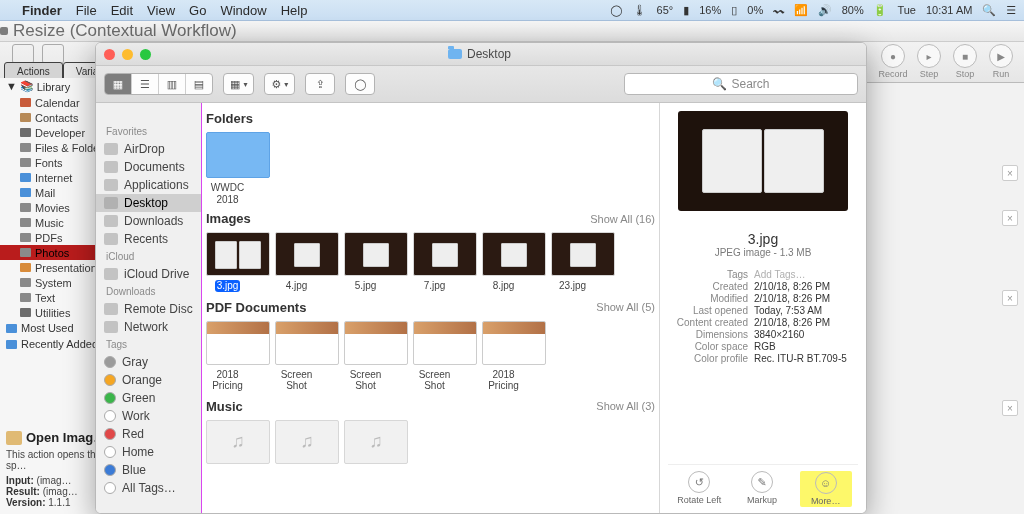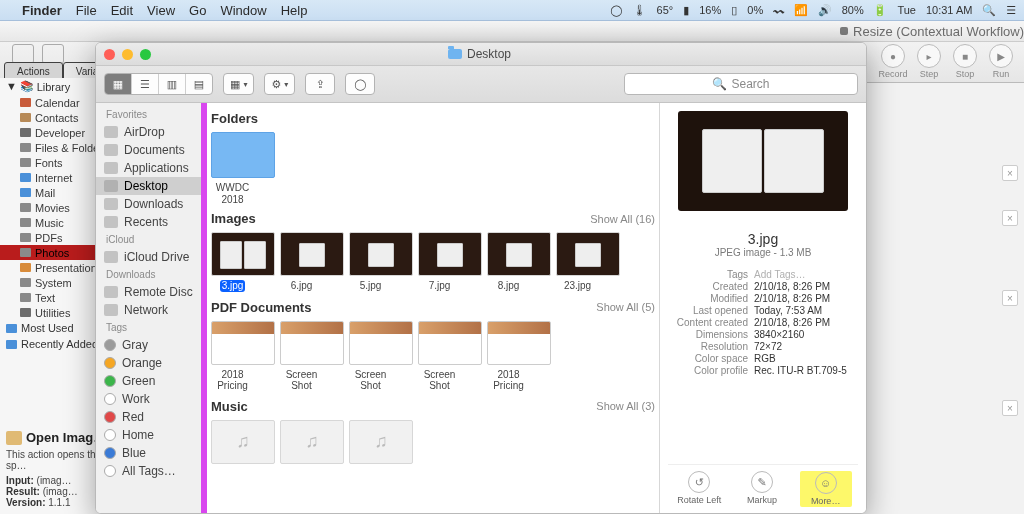--- a/index.html
+++ b/index.html
@@ -2,21 +2,21 @@
 <html><head>
 <meta charset="utf-8">
 <style>
 html,body{margin:0;padding:0;width:1024px;height:514px;background:#f2f2f2;font-family:-apple-system,"Helvetica Neue",Arial,sans-serif;font-size:11px;color:#333;overflow:hidden;-webkit-font-smoothing:antialiased}
 
 .menubar{height:20px;background:linear-gradient(#d7e8f6,#c9def2);display:flex;align-items:center;padding:0 8px;font-size:13px;color:#2b2b2b;border-bottom:1px solid #a6bfdb}
 .menubar .left{display:flex;gap:14px;align-items:center}
 .menubar .left span:first-child{font-weight:bold}
 .menubar .right{margin-left:auto;display:flex;gap:10px;align-items:center;font-size:11px;color:#333}
 
-.autotitle{height:20px;background:linear-gradient(#f6f6f6,#e8e8e8);display:flex;align-items:center;justify-content:flex-end;font-size:13px;color:#6b6b6b;border-bottom:1px solid #ccc}
+.autotitle{height:20px;background:linear-gradient(#f6f6f6,#e8e8e8);display:flex;align-items:center;justify-content:flex-start;font-size:17px;color:#6b6b6b;border-bottom:1px solid #ccc}
 .autotitle .dot{width:8px;height:8px;background:#7d7d7d;border-radius:2px;margin-right:5px}
 
 .autorow{height:38px;background:linear-gradient(#f2f2f2,#e6e6e6);display:flex;align-items:flex-start;padding:2px 8px 0;border-bottom:1px solid #bbb;position:relative}
 .libicon{width:30px;text-align:center;font-size:9px;color:#555}
 .libicon .box{width:20px;height:18px;border:1px solid #aaa;border-radius:3px;margin:0 auto 1px}
 .runbtns{margin-left:auto;display:flex;gap:6px}
 .rb{width:30px;text-align:center;font-size:9px;color:#888}
 .rb .circ{width:22px;height:22px;border:1px solid #bbb;border-radius:50%;margin:0 auto 1px;background:#f8f8f8;display:flex;align-items:center;justify-content:center;color:#888;font-size:10px}
 
 .sideTabs{position:absolute;left:4px;top:62px;display:flex;font-size:10px}
@@ -48,21 +48,21 @@
 .ftool{height:36px;background:linear-gradient(#e7e7e7,#dcdcdc);display:flex;align-items:center;padding:0 8px;gap:10px;border-bottom:1px solid #c4c4c4}
 .seggrp{display:flex;border:1px solid #b3b3b3;border-radius:4px;overflow:hidden;background:#fdfdfd}
 .seggrp .seg{width:26px;height:20px;display:flex;align-items:center;justify-content:center;color:#555;border-right:1px solid #cfcfcf}
 .seggrp .seg:last-child{border-right:none}
 .seggrp .seg.on{background:#7d7d7d;color:#fff}
 .dropseg{display:flex;align-items:center;border:1px solid #b3b3b3;border-radius:4px;background:#fdfdfd;padding:0 6px;height:20px;color:#555;gap:3px}
 .tbtn{border:1px solid #b3b3b3;border-radius:4px;background:#fdfdfd;width:28px;height:20px;display:flex;align-items:center;justify-content:center;color:#555}
 .search{flex:1;max-width:220px;margin-left:auto;height:20px;border:1px solid #b7b7b7;border-radius:4px;background:#fff;display:flex;align-items:center;padding:0 6px;color:#8a8a8a;font-size:12px;gap:4px;justify-content:center}
 
 .fbody{flex:1;display:flex;overflow:hidden}
-.sidebar{width:105px;background:#f0f0f0;border-right:6px solid #d946ef;padding:3px 0;font-size:12px;color:#444;overflow:hidden}
+.sidebar{width:105px;background:#f0f0f0;border-right:1px solid #d946ef;padding:20px 0;font-size:12px;color:#444;overflow:hidden}
 .sidebar .shdr{font-size:10px;color:#8a8a8a;padding:3px 10px;text-transform:none}
 .sidebar .sit{padding:2px 8px;display:flex;align-items:center;gap:6px;color:#444;white-space:nowrap}
 .sidebar .sit .sic{width:14px;height:12px;border-radius:2px;background:#8b8b8b;opacity:.45}
 .sidebar .sit.sel{background:#cfcfcf;color:#000}
 .sidebar .tagdot{width:10px;height:10px;border-radius:50%;border:1px solid #aaa}
 .content{flex:1;overflow:auto;padding:6px 4px}
 .sect{margin-bottom:6px}
 .sechdr{display:flex;align-items:center;font-size:13px;font-weight:600;color:#333;margin:2px 0 6px}
 .sechdr .showall{margin-left:auto;font-size:11px;font-weight:400;color:#888}
 .grid{display:flex;gap:26px;flex-wrap:wrap}
@@ -373,21 +373,21 @@
           </div>
         <div class="grid" id="gimages">
             <div class="cell sel"><div class="thumb img">
                 <div class="whitebox" style="left:8px;top:8px;width:20px;height:26px"></div>
                 <div class="whitebox" style="right:8px;top:8px;width:20px;height:26px"></div>
               </div><span class="lbl">3.jpg</span></div>
             <div class="cell">
               <div class="thumb img">
                 <div class="whitebox" style="left:18px;top:10px;width:24px;height:22px"></div>
               </div>
-              <span class="lbl">6.jpg</span>
+              <span class="lbl">4.jpg</span>
             </div>
             <div class="cell">
               <div class="thumb img">
                 <div class="whitebox" style="left:18px;top:10px;width:24px;height:22px"></div>
               </div>
               <span class="lbl">5.jpg</span>
             </div>
             <div class="cell">
               <div class="thumb img">
                 <div class="whitebox" style="left:18px;top:10px;width:24px;height:22px"></div>
@@ -491,24 +491,20 @@
           </div>
           <div class="kv">
             <div class="k">Content created</div>
             <div class="v">2/10/18, 8:26 PM</div>
           </div>
           <div class="kv">
             <div class="k">Dimensions</div>
             <div class="v">3840×2160</div>
           </div>
           <div class="kv">
-            <div class="k">Resolution</div>
-            <div class="v">72×72</div>
-          </div>
-          <div class="kv">
             <div class="k">Color space</div>
             <div class="v">RGB</div>
           </div>
           <div class="kv">
             <div class="k">Color profile</div>
             <div class="v">Rec. ITU-R BT.709-5</div>
           </div>
         </div>
       <div class="pactions" id="pactions">
           <div class="pa"><div class="ic">↺</div><span>Rotate Left</span></div>

